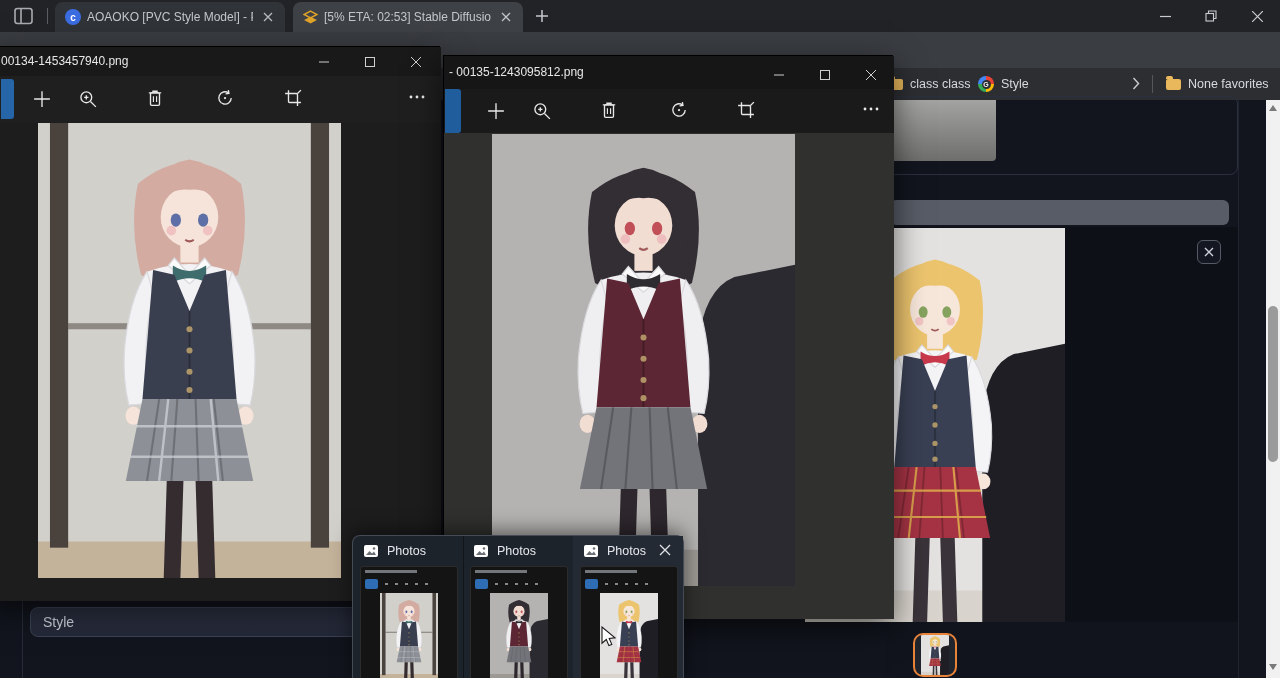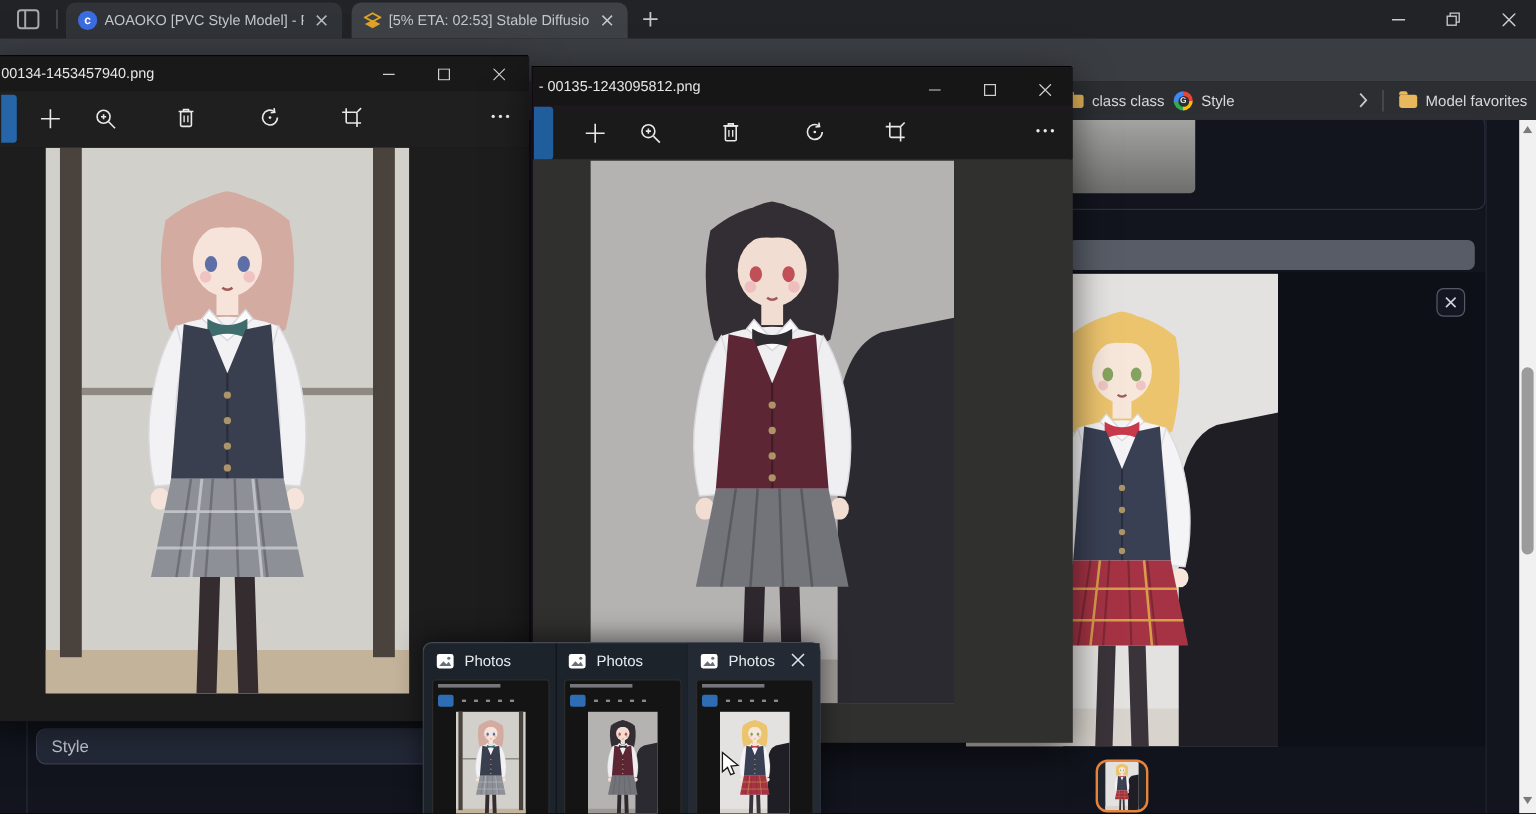--- a/index.html
+++ b/index.html
@@ -252,21 +252,21 @@
       <span>Style</span>
     </div>
     <span class="abs" style="left:1132px;top:9px;">
       <svg width="8" height="13" viewBox="0 0 8 13">
           <path d="M1.5 1l5 5.5-5 5.5" fill="none" stroke="#c4c7cb" stroke-width="1.5"></path>
         </svg>
     </span>
     <span class="abs" style="left:1152px;top:7px;width:1px;height:18px;background:#53575c;"></span>
     <div class="abs favitem" style="left:1166px;">
       <span class="folder"></span>
-      <span>Model favorites</span>
+      <span>None favorites</span>
     </div>
   </div>
 
   <div class="abs" style="left:0;top:100px;width:1280px;height:578px;background:#12151e;">
 
     <div class="abs" style="left:886px;top:-4px;width:352px;height:79px;border:1px solid #2b3040;border-radius:8px;box-sizing:border-box;"></div>
     <div class="abs" style="left:890px;top:0;width:106px;height:61px;background:linear-gradient(#a3a3a1,#6e6e6c);border-radius:0 0 4px 4px;"></div>
     <div class="abs" style="left:890px;top:100px;width:339px;height:25px;background:#575c66;border-radius:6px;"></div>
     <div class="abs" style="left:886px;top:127px;width:352px;height:395px;background:#0d1017;"></div>
 

